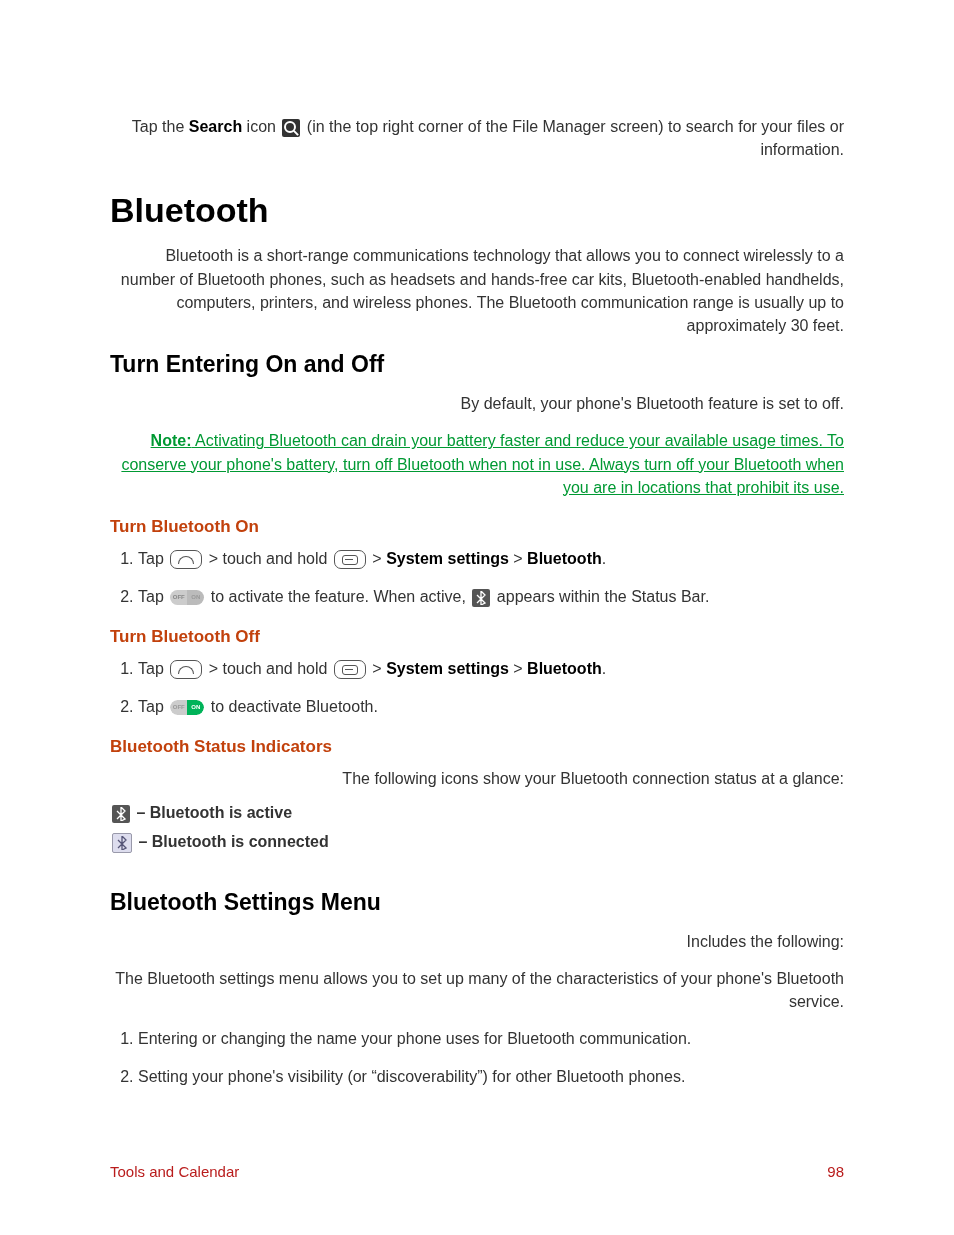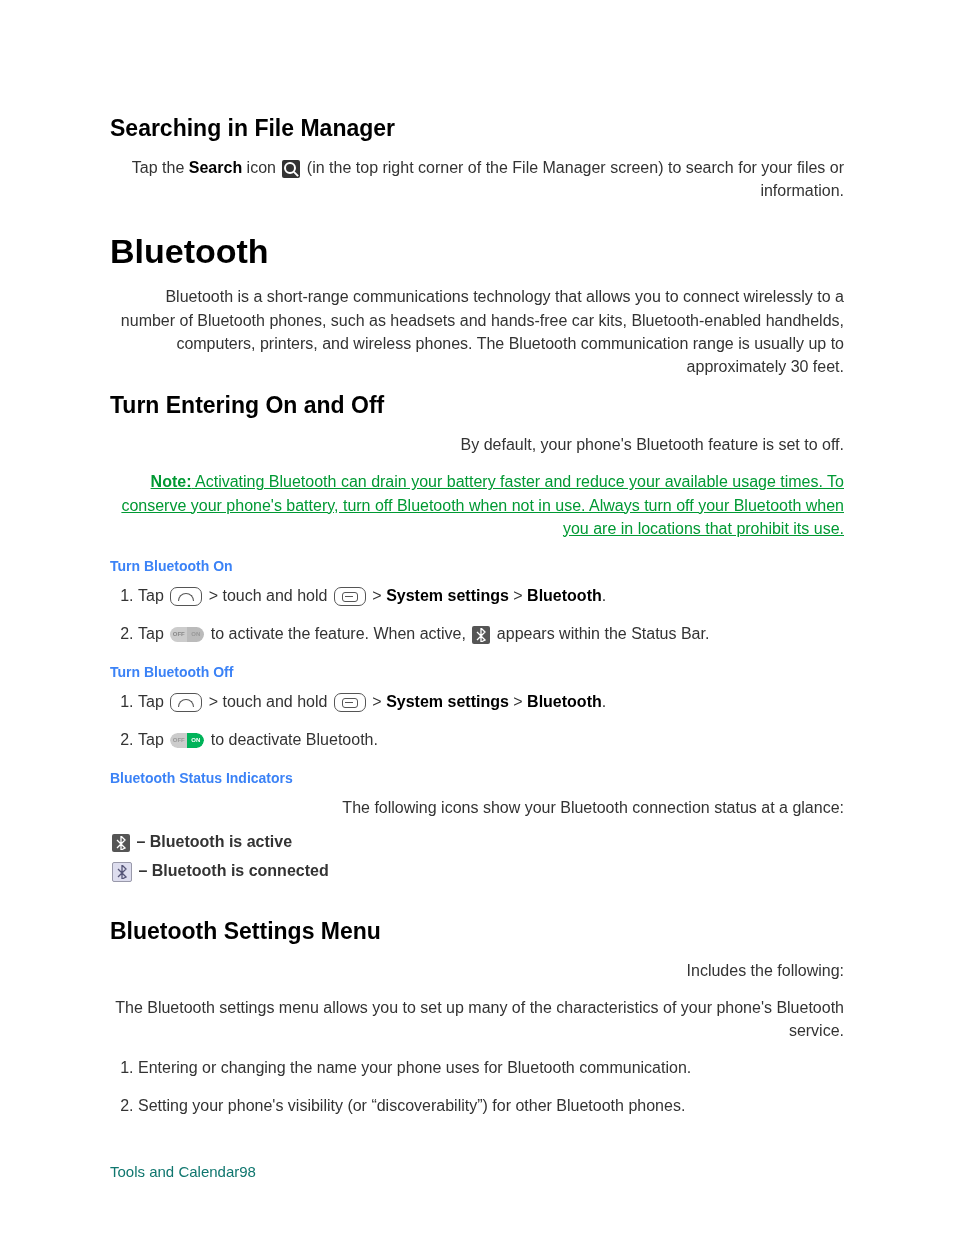--- a/index.html
+++ b/index.html
@@ -39,22 +39,22 @@
   }
   .bold { font-weight: bold; color:#000; }
   .note {
     color: #009933;
     line-height: 1.45;
     text-decoration: underline;
   }
   .note .note-label { font-weight: bold; }
   h3.sub {
     font-weight: bold;
-    font-size: 14px;
-    color: #3b82f6;
+    font-size: 17px;
+    color: #c2410c;
     margin: 18px 0 10px 0;
   }
   ol.steps {
     margin: 0 0 14px 0;
     padding-left: 28px;
   }
   ol.steps li {
     margin-bottom: 14px;
     line-height: 1.5;
   }
@@ -159,31 +159,31 @@
   }
   .bt-dark { background: #555; }
   .bt-light { background: #dde; border: 1px solid #99a; }
   .bt-icon svg { display:block; }
   .footer {
     position: absolute;
     bottom: 55px;
     left: 110px;
     right: 110px;
     display: flex;
+    justify-content: space-between;
     font-size: 15px;
-    color: #0f766e;
+    color: #b91c1c;
   }
   .status-line { margin-bottom: 10px; font-weight: bold; }
 </style>
 </head>
 <body>
 
 <div class="page">
 
-  <h2 class="section">Searching in File Manager</h2>
   <p>
     <span>Tap the </span><span class="bold">Search</span><span> icon </span><span class="icon-box search-icon"></span><span> (in the top right corner of the File Manager screen) to search for your files or information.</span>
   </p>
 
   <h1 class="chapter">Bluetooth</h1>
   <p>Bluetooth is a short-range communications technology that allows you to connect wirelessly to a number of Bluetooth phones, such as headsets and hands-free car kits, Bluetooth-enabled handhelds, computers, printers, and wireless phones. The Bluetooth communication range is usually up to approximately 30 feet.</p>
 
   <h2 class="section">Turn Entering On and Off</h2>
   <p>By default, your phone's Bluetooth feature is set to off.</p>
   <p class="note">

